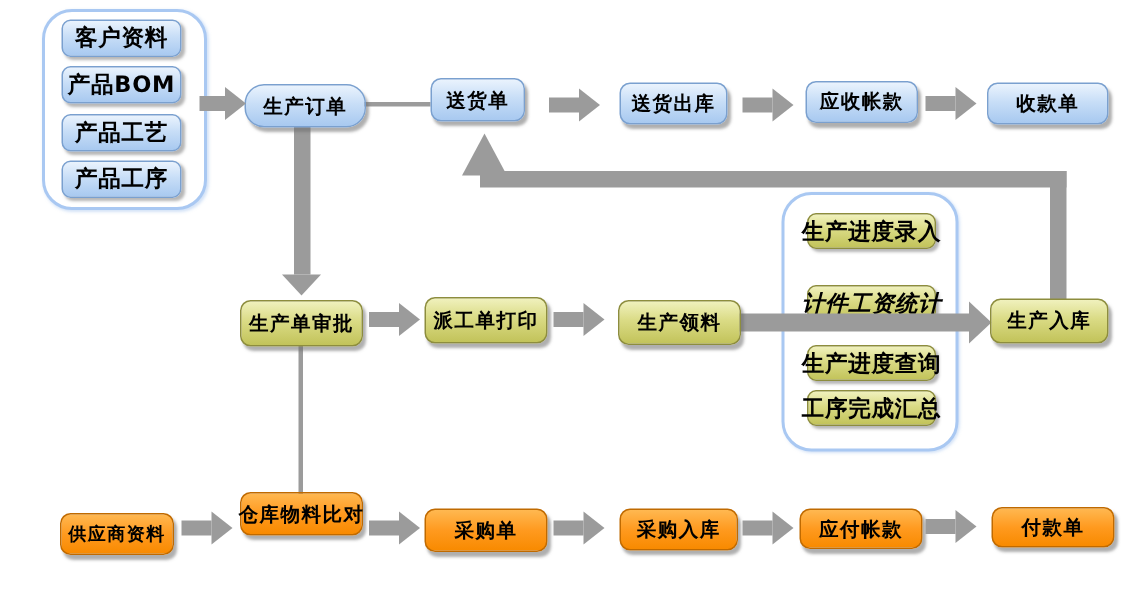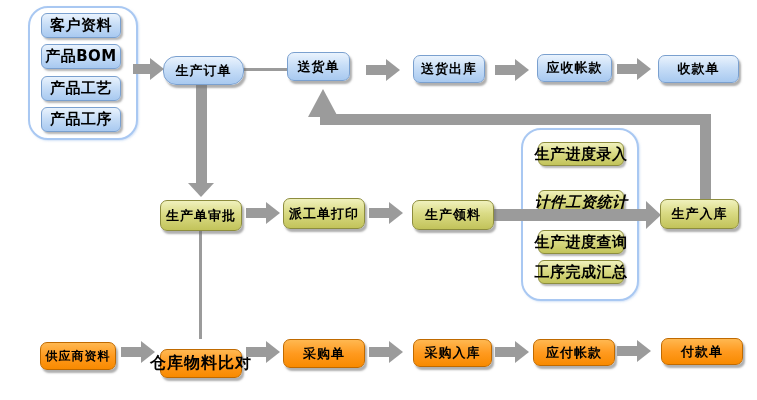--- a/index.html
+++ b/index.html
@@ -107,21 +107,21 @@
   <div class="ar" style="left:246px;top:202px;width:34px;height:22px;">
     <div class="shaft" style="left:0;top:6px;width:20px;height:10px;"></div>
       <div class="head-right" style="left:20px;top:0;"></div>
   </div>
   <div class="ar" style="left:369px;top:202px;width:34px;height:22px;">
     <div class="shaft" style="left:0;top:6px;width:20px;height:10px;"></div>
       <div class="head-right" style="left:20px;top:0;"></div>
   </div>
 
   <div class="node orange" style="left:40px;top:342px;width:74px;height:26px;font-size:12px;">供应商资料</div>
-  <div class="node orange" style="left:160px;top:349px;width:80px;height:27px;font-size:16px;">仓库物料比对</div>
+  <div class="node orange" style="left:160px;top:328px;width:80px;height:27px;font-size:13px;">仓库物料比对</div>
   <div class="node orange" style="left:283px;top:339px;width:80px;height:27px;">采购单</div>
   <div class="node orange" style="left:413px;top:339px;width:77px;height:26px;font-family:Liberation Mono, monospace;">采购入库</div>
   <div class="node orange" style="left:533px;top:339px;width:80px;height:25px;">应付帐款</div>
   <div class="node orange" style="left:661px;top:338px;width:80px;height:25px;">付款单</div>
 
   <div class="ar" style="left:121px;top:341px;width:34px;height:22px;">
     <div class="shaft" style="left:0;top:6px;width:20px;height:10px;"></div>
       <div class="head-right" style="left:20px;top:0;"></div>
   </div>
   <div class="ar" style="left:246px;top:341px;width:34px;height:22px;">

